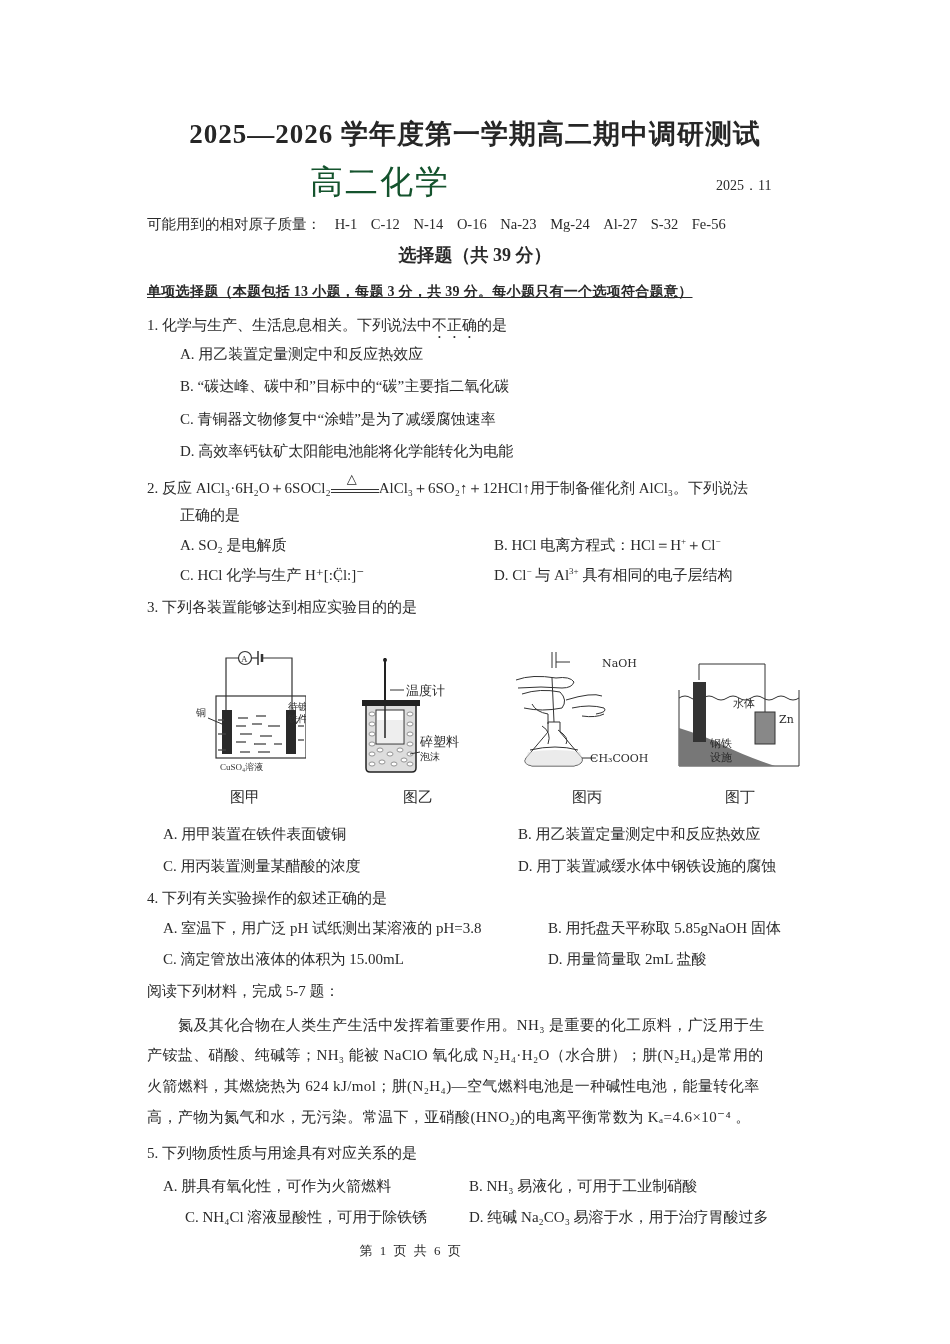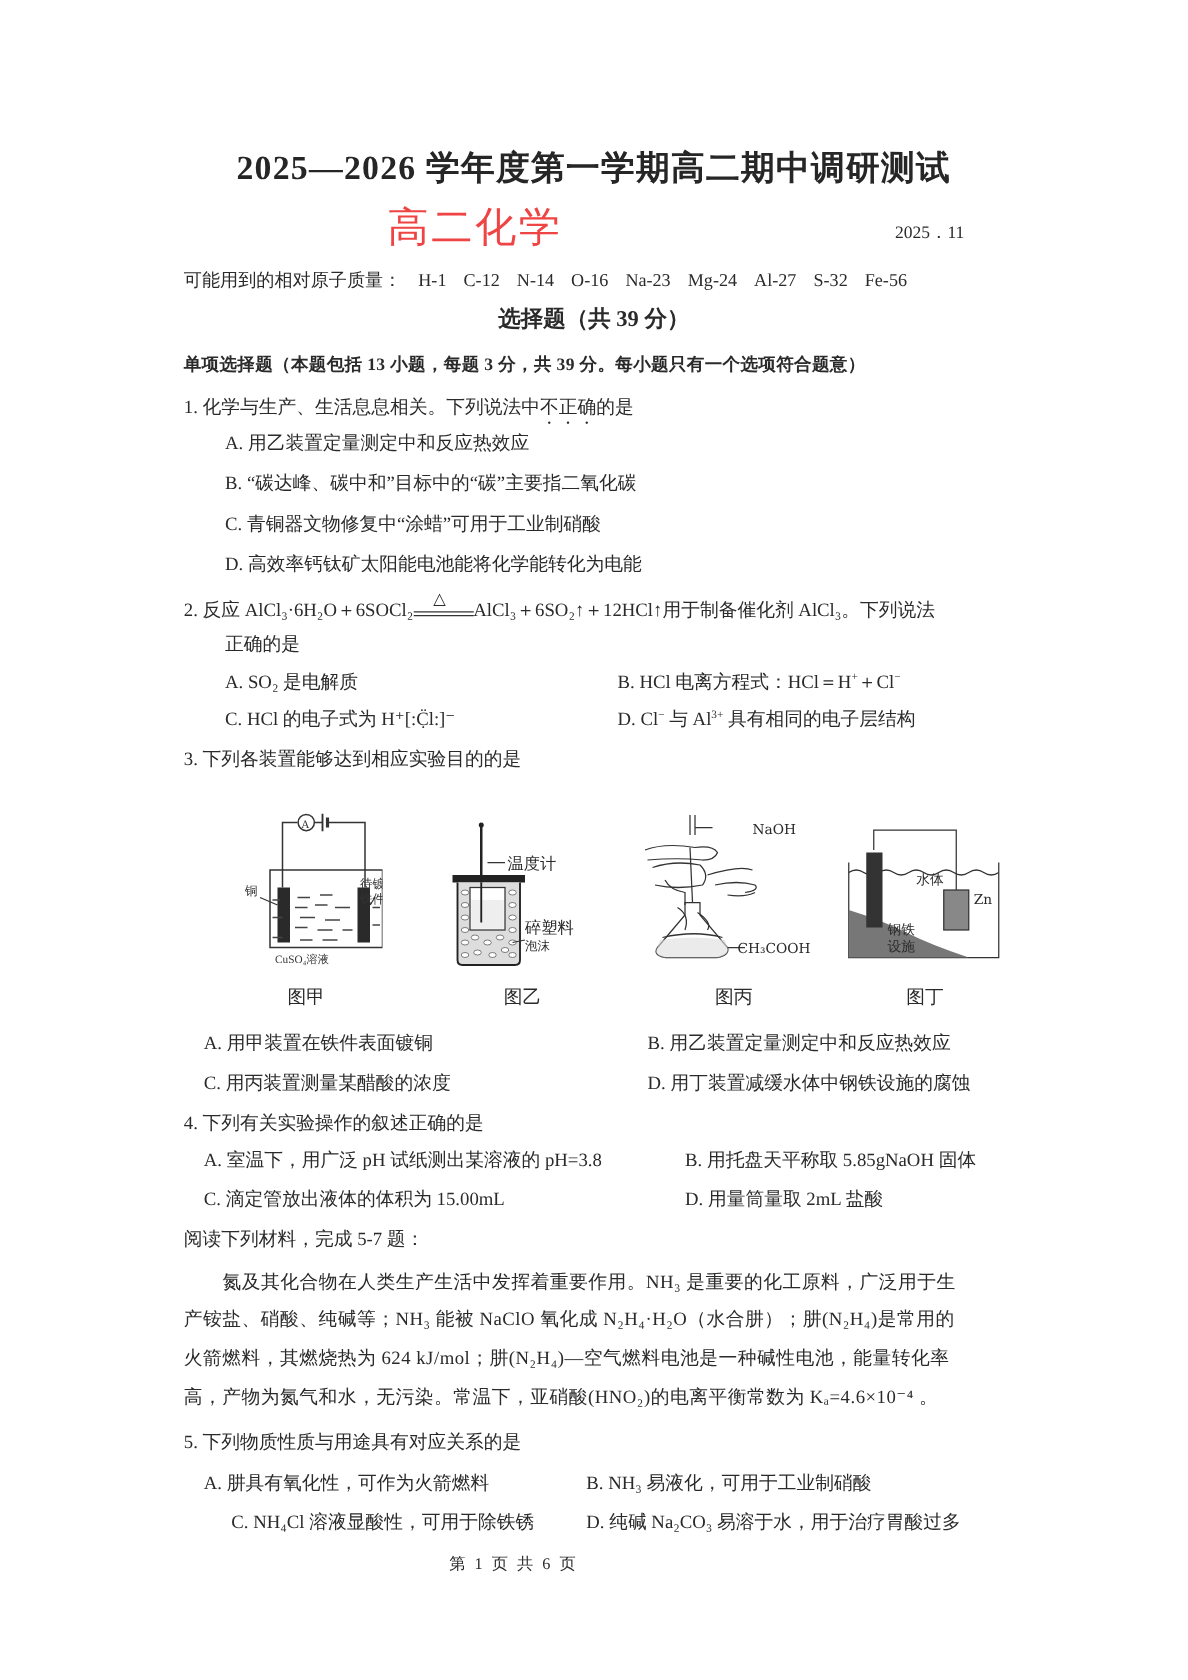--- a/index.html
+++ b/index.html
@@ -2,27 +2,27 @@
 <html><head>
 <meta charset="utf-8">
 <style>
   html, body { margin: 0; padding: 0; background: #ffffff; }
   body { width: 950px; height: 1344px; position: relative; overflow: hidden;
          font-family: "DejaVu Serif", "Liberation Serif", serif; color: #2a2a2a; }
   .abs { position: absolute; white-space: nowrap; }
   .title1 { top: 116px; left: 0; width: 950px; text-align: center; font-size: 27px; letter-spacing: 1px;
             font-family: "Liberation Serif", "DejaVu Serif", serif; font-weight: bold; color: #262626; }
   .title2 { top: 160px; left: 0; width: 760px; text-align: center; font-size: 33px; letter-spacing: 2px;
-            font-family: "Liberation Serif", "DejaVu Serif", serif; color: #ef4444; }
+            font-family: "Liberation Serif", "DejaVu Serif", serif; color: #14532d; }
   .date { top: 177px; left: 716px; font-size: 14px; font-family: "Liberation Serif", serif; }
   .atoms { top: 215px; left: 147px; font-size: 14.5px; font-family: "Liberation Serif", "DejaVu Sans", serif; }
   .atoms span.el { margin-left: 10px; }
   .section { top: 243px; left: 0; width: 950px; text-align: center; font-size: 18px; font-weight: bold;
              font-family: "Liberation Serif", serif; }
-  .instr { top: 283px; left: 147px; font-size: 14px; font-weight: bold; font-family: "Liberation Serif", serif; letter-spacing: 0.3px; }
+  .instr { top: 283px; left: 147px; font-size: 14px; font-weight: bold; font-family: "Liberation Serif", serif; letter-spacing: 0.3px; text-decoration: underline; }
   .q { font-size: 15px; font-family: "Liberation Serif", "DejaVu Serif", serif; }
   .opt { font-size: 15px; font-family: "Liberation Serif", "DejaVu Serif", serif; }
   sup { font-size: 9px; vertical-align: 6px; }
   .emph { text-emphasis: dot; -webkit-text-emphasis: dot; text-emphasis-position: under; -webkit-text-emphasis-position: under; }
   .para { font-size: 15px; font-family: "Liberation Serif", "DejaVu Serif", serif; letter-spacing: 0.4px; }
   .fig-cap { font-size: 15px; font-family: "Liberation Serif", "DejaVu Sans", serif; }
   .footer { top: 1242px; left: 0; width: 822px; text-align: center; font-size: 13px; font-family: "Liberation Serif", serif; letter-spacing: 2px; }
   .delta-eq { display: inline-block; position: relative; width: 48px; height: 14px; vertical-align: middle; }
   .delta-eq .tri { position: absolute; left: 16px; top: -12px; font-size: 13px; }
   .delta-eq .l1, .delta-eq .l2 { position: absolute; left: 0; width: 48px; border-top: 1px solid #333; }
@@ -50,33 +50,33 @@
 </div>
 
 <div class="abs section">选择题（共 39 分）</div>
 <div class="abs instr">单项选择题（本题包括 13 小题，每题 3 分，共 39 分。每小题只有一个选项符合题意）</div>
 
 <div class="abs q" style="top:316px; left:147px;">
   <span>1. 化学与生产、生活息息相关。下列说法中</span><span class="emph">不正确</span><span>的是</span>
 </div>
 <div class="abs opt" style="top:345px; left:180px;">A. 用乙装置定量测定中和反应热效应</div>
 <div class="abs opt" style="top:377px; left:180px;">B. “碳达峰、碳中和”目标中的“碳”主要指二氧化碳</div>
-<div class="abs opt" style="top:410px; left:180px;">C. 青铜器文物修复中“涂蜡”可用于工业制硝酸</div>
+<div class="abs opt" style="top:410px; left:180px;">C. 青铜器文物修复中“涂蜡”是为了减缓腐蚀速率</div>
 <div class="abs opt" style="top:442px; left:180px;">D. 高效率钙钛矿太阳能电池能将化学能转化为电能</div>
 
 <div class="abs q" style="top:479px; left:147px;">
   <span>2. 反应 </span><span>AlCl₃·6H₂O＋6SOCl₂</span><span class="delta-eq"><span class="tri">△</span><span class="l1"></span><span class="l2"></span></span><span>AlCl₃＋6SO₂↑＋12HCl↑用于制备催化剂 AlCl₃。下列说法</span>
 </div>
 <div class="abs q" style="top:506px; left:180px;">正确的是</div>
 <div class="abs opt" style="top:536px; left:180px;">A. SO₂ 是电解质</div>
 <div class="abs opt" style="top:536px; left:494px;">
   <span>B. HCl 电离方程式：HCl＝H</span><sup>+</sup><span>＋Cl</span><sup>−</sup>
 </div>
 <div class="abs opt" style="top:566px; left:180px;">
-  <span>C. HCl 的电子式为 </span><span>H⁺[:C̣̈l:]⁻</span>
+  <span>C. HCl 化学与生产 </span><span>H⁺[:C̣̈l:]⁻</span>
 </div>
 <div class="abs opt" style="top:566px; left:494px;">
   <span>D. Cl</span><sup>−</sup><span> 与 Al</span><sup>3+</sup><span> 具有相同的电子层结构</span>
 </div>
 
 <div class="abs q" style="top:598px; left:147px;">3. 下列各装置能够达到相应实验目的的是</div>
 
 <svg class="abs" style="top:648px; left:196px;" width="110" height="130">
   <g stroke="#333" fill="none" stroke-width="1.2">
     <polyline points="30,62 30,10 42,10"></polyline>

